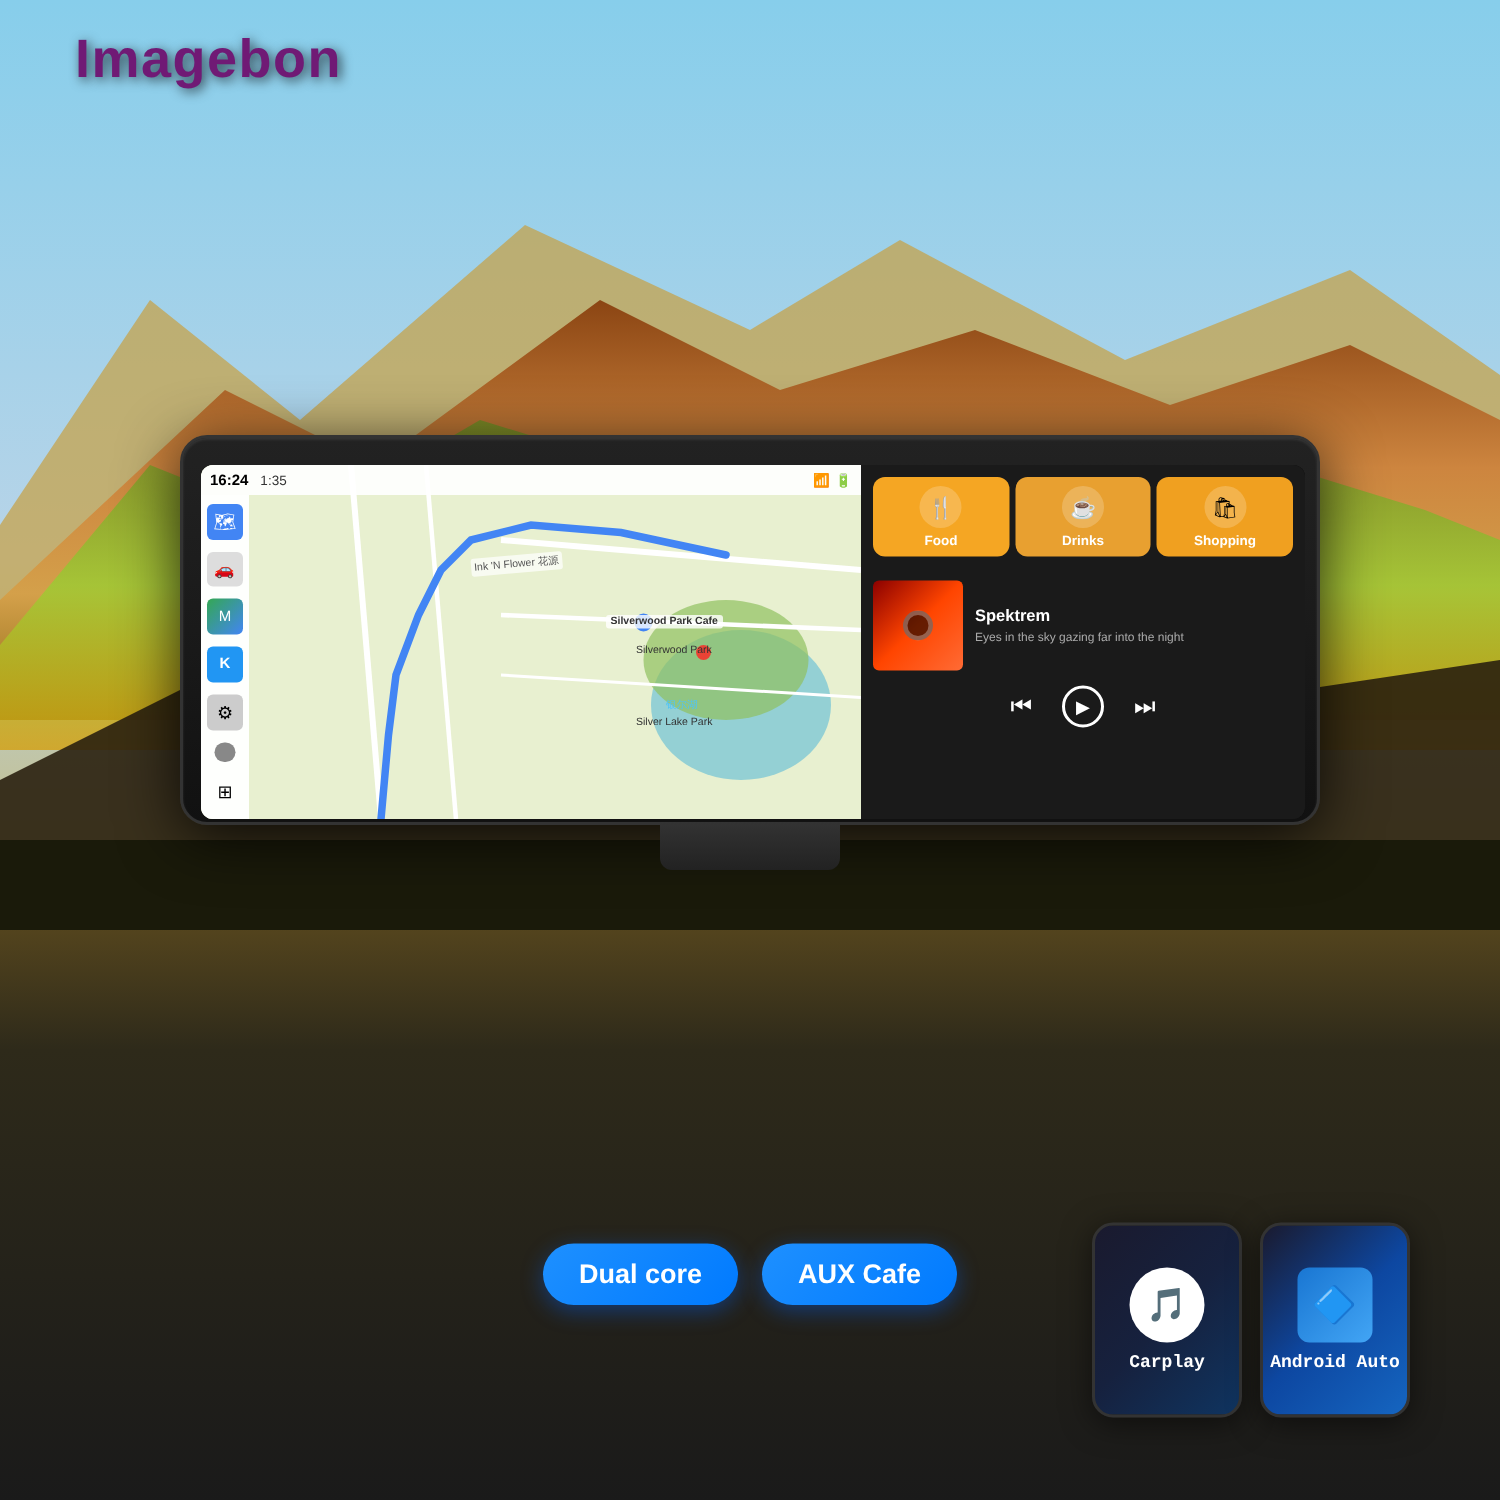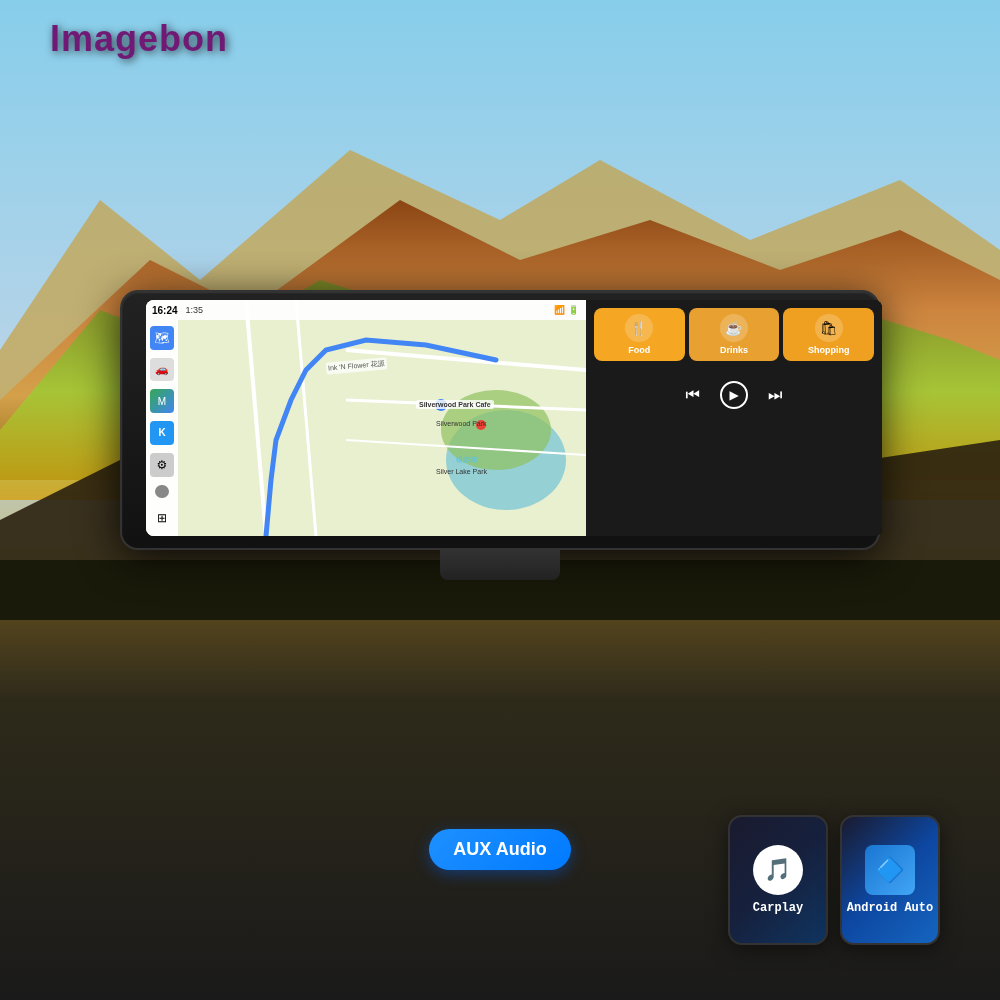--- a/index.html
+++ b/index.html
@@ -58,29 +58,28 @@
       height: 260px;
       background: linear-gradient(180deg, #222 0%, #1a1a1a 50%, #111 100%);
       border-radius: 18px;
       box-shadow: 0 8px 40px rgba(0,0,0,0.8), inset 0 1px 2px rgba(255,255,255,0.1);
       border: 2px solid #333;
     }
 
     
     .screen {
       position: absolute;
-      top: 8px;
+      top: 18px;
       left: 12px;
       width: 736px;
       height: 236px;
       background: #000;
       border-radius: 8px;
       overflow: hidden;
       display: flex;
-      margin-left: 12px;
     }
 
     
     .map-panel {
       width: 440px;
       height: 100%;
       background: #e8f0d8;
       position: relative;
       overflow: hidden;
       flex-shrink: 0;
@@ -445,37 +444,47 @@
             <div class="cat-icon">☕</div>
             <span class="cat-label">Drinks</span>
           </div>
           <div class="cat-btn shopping">
             <div class="cat-icon">🛍</div>
             <span class="cat-label">Shopping</span>
           </div>
         </div>
 
         <div class="music-player">
+          <div class="music-info-row">
+            <div class="album-art">
+              <div class="vinyl-circle"></div>
+            </div>
+            <div class="music-text">
+              <div class="music-title">Spektrem</div>
+              <div class="music-subtitle">Eyes in the sky gazing far into the night</div>
+            </div>
+          </div>
           <div class="music-controls">
             <span class="ctrl-btn">⏮</span>
             <div class="play-btn">▶</div>
             <span class="ctrl-btn">⏭</span>
           </div>
         </div>
       </div>
 
     </div>
   </div>
 
   <div class="mount"></div>
 </div>
 
 <div class="badges-container">
   <div class="badges-row">
-    <div class="badge">AUX Audio</div>
+    <div class="badge">Dual core</div>
+    <div class="badge">AUX Cafe</div>
   </div>
 </div>
 
 <div class="phone-icons">
   <div class="phone-card">
     <div class="carplay-logo">🎵</div>
     <span class="phone-label">Carplay</span>
   </div>
   <div class="phone-card android">
     <div class="android-logo">🔷</div>

